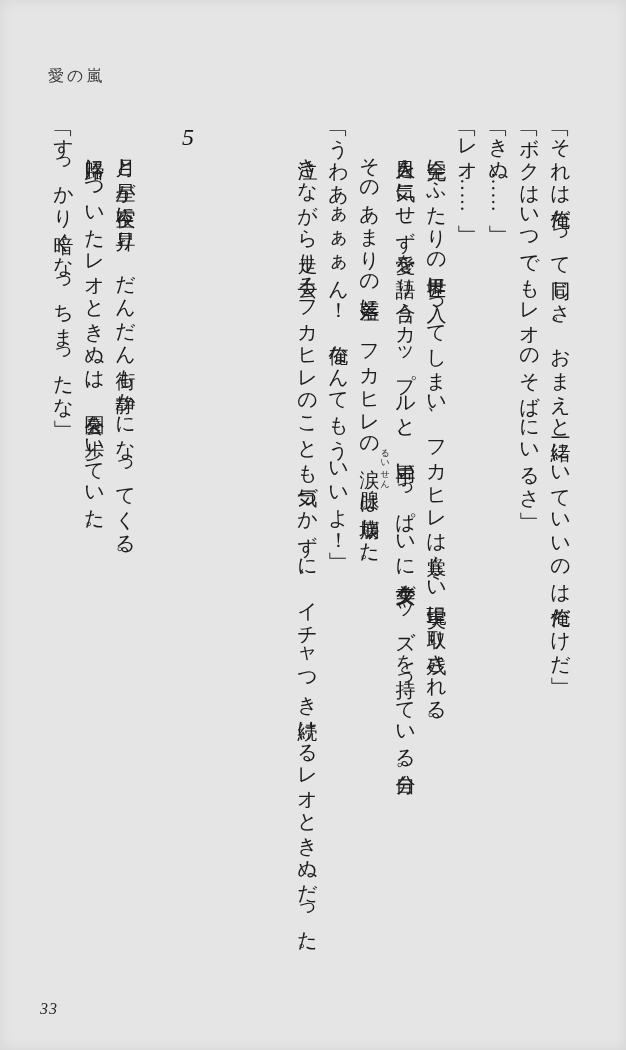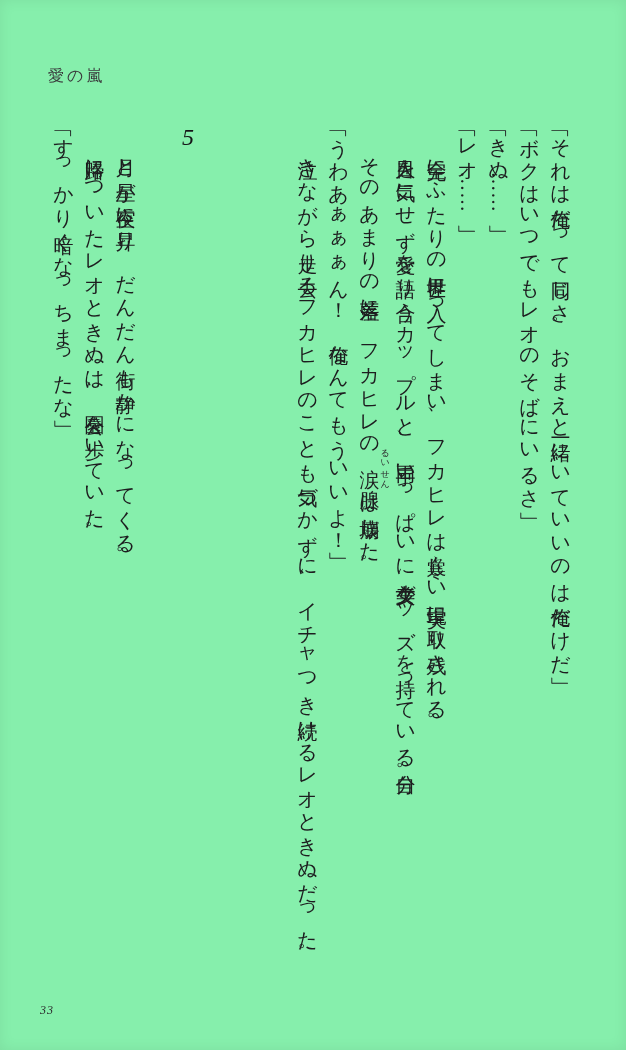--- a/index.html
+++ b/index.html
@@ -1,19 +1,19 @@
 <!DOCTYPE html>
 <html lang="ja"><head>
 <meta charset="utf-8">
 <style>
   html,body{margin:0;padding:0;}
   .page{
     position:relative;
     width:626px;height:1050px;
-    background:#86efac;
+    background:#e5e5e5;
     box-shadow:inset 0 0 14px rgba(0,0,0,0.07);
     font-family:"Liberation Serif","DejaVu Serif",serif;
     color:#1d1d1f;
     overflow:hidden;
   }
   .running-header{
     position:absolute;top:66px;left:48px;
     font-size:16px;letter-spacing:3px;color:#3a3a3c;
     white-space:nowrap;
   }
@@ -34,21 +34,21 @@
     padding-block-start:58px;
     font-weight:normal;
     font-style:italic;
     font-size:24px;
     line-height:31px;
     text-orientation:upright;
     color:#141416;
   }
   .page-number{
     position:absolute;left:40px;bottom:32px;
-    font-size:12px;font-style:italic;color:#2c2c2e;
+    font-size:16px;font-style:italic;color:#2c2c2e;
     letter-spacing:1px;
   }
 </style>
 </head>
 <body>
 
 <div class="page">
 
   <div class="running-header">愛の嵐</div>
 

